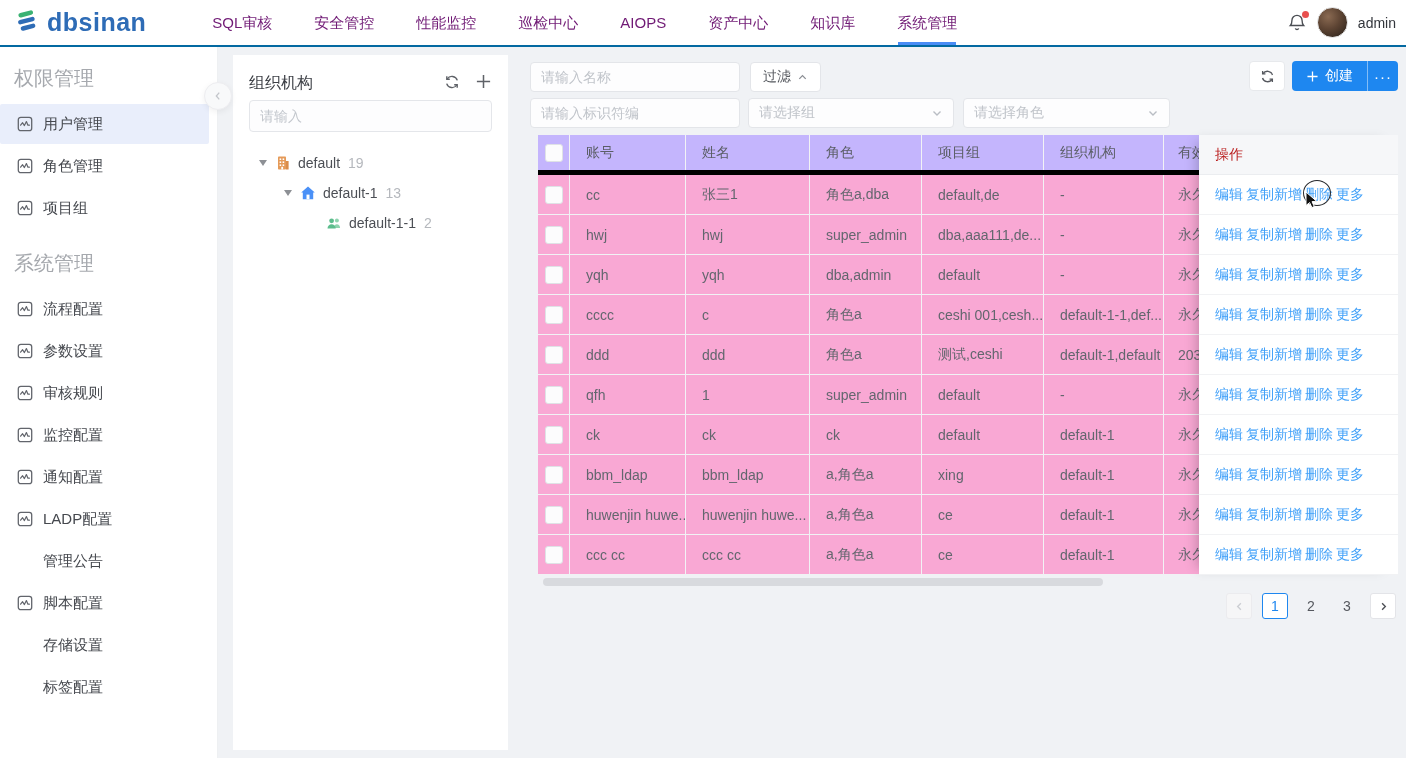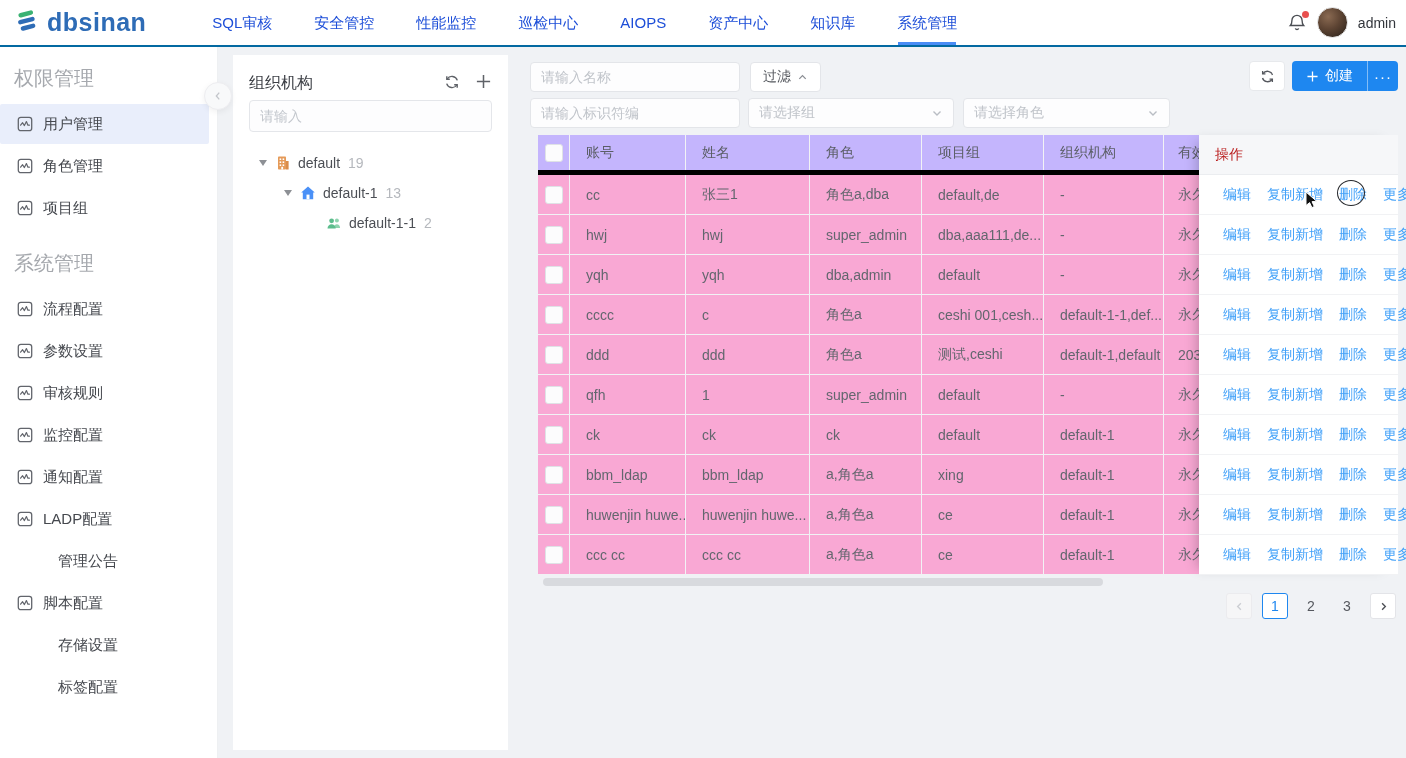--- a/index.html
+++ b/index.html
@@ -3,33 +3,33 @@
 <meta charset="utf-8">
 <style>
   html,body{margin:0;padding:0;}
   body{width:1406px;height:758px;position:relative;overflow:hidden;background:#f0f2f5;
        font-family:"Liberation Sans","DejaVu Sans",sans-serif;color:#54575e;-webkit-font-smoothing:antialiased;}
   
   .topbar{position:absolute;top:0;left:0;right:0;height:45px;background:#fff;border-bottom:2px solid #0369a1;display:flex;align-items:center;z-index:20;}
   .logo{display:flex;align-items:center;gap:7px;margin-left:14px;}
   .logo-text{font-size:25px;font-weight:700;color:#2e6cb6;letter-spacing:.5px;}
   .nav{display:flex;margin-left:66px;gap:42px;}
-  .nav-item{height:45px;line-height:45px;font-size:15px;color:#1d4ed8;cursor:pointer;position:relative;white-space:nowrap;}
+  .nav-item{height:45px;line-height:45px;font-size:15px;color:#701a75;cursor:pointer;position:relative;white-space:nowrap;}
   .nav-item.active::after{content:'';position:absolute;left:1px;right:1px;bottom:0;height:3px;background:#4a8cf5;}
   .top-right{margin-left:auto;display:flex;align-items:center;margin-right:10px;gap:10px;}
   .bell-wrap{position:relative;width:20px;height:20px;}
   .bell-dot{position:absolute;top:-2px;right:-2px;width:7px;height:7px;border-radius:50%;background:#e8504f;}
   .avatar{width:29px;height:29px;border-radius:50%;background:radial-gradient(circle at 35% 30%,#8a6a52 0%,#5d4433 45%,#271f18 100%);border:1px solid #ddd;}
   .admin-name{font-size:14px;color:#33363c;}
   
   .sidebar{position:absolute;top:45px;left:0;bottom:0;width:217px;background:#fff;border-right:1px solid #eef0f2;z-index:5;}
   .sec-title{padding:20px 0 10px 14px;font-size:20px;color:#a6a9ae;}
   .side-item{height:40px;margin:2px 8px 2px 0;display:flex;align-items:center;font-size:15px;color:#45484e;cursor:pointer;border-radius:2px;}
   .side-item .mi{width:16px;height:16px;margin-left:17px;margin-right:10px;display:inline-flex;}
-  .side-item.child{padding-left:43px;margin-left:15px;}
+  .side-item.child{padding-left:43px;}
   .side-item.active{background:#e9eefb;}
   .collapse-btn{position:absolute;left:204px;top:82px;width:26px;height:26px;border-radius:50%;background:#f8f9fa;border:1px solid #ededf0;box-shadow:0 2px 6px rgba(0,0,0,.06);display:flex;align-items:center;justify-content:center;z-index:30;cursor:pointer;}
   
   .org-panel{position:absolute;left:233px;top:55px;width:275px;height:695px;background:#fff;box-sizing:border-box;padding:18px 16px;z-index:4;}
   .org-head{display:flex;align-items:center;}
   .org-title{font-size:16px;color:#3c3f45;font-weight:500;}
   .org-head .tools{margin-left:auto;display:flex;align-items:center;gap:15px;}
   .org-input{margin-top:6px;height:32px;border:1px solid #e4e6ea;border-radius:4px;background:#fdfdfe;display:flex;align-items:center;box-sizing:border-box;width:100%;}
   .org-input input{border:0;outline:0;background:transparent;font-size:14px;padding:0 10px;width:100%;color:#555;font-family:inherit;}
   .org-input input::placeholder{color:#c3c7cd;}
@@ -56,21 +56,21 @@
   .tbl-inner{width:776px;}
   .trow{display:flex;height:40px;box-sizing:border-box;border-bottom:1px solid #f1f2f4;background:#f9a8d4;}
   .trow.head{background:#c4b5fd;border-bottom:5px solid #000000;}
   .tcell{display:flex;align-items:center;padding-left:16px;box-sizing:border-box;font-size:14px;color:#63666e;border-right:1px solid #f2f3f5;overflow:hidden;white-space:nowrap;}
   .trow.head .tcell{color:#5b5e66;}
   .c-cb{width:32px;justify-content:center;padding-left:0;}
   .c0{width:116px;}.c1{width:124px;}.c2{width:112px;}.c3{width:122px;}.c4{width:120px;}.c5{width:150px;border-right:0;padding-left:14px;}
   .cb{width:16px;height:16px;border:1px solid #dfe2e6;border-radius:3px;background:#fcfcfd;cursor:pointer;}
   .fixed-col{position:absolute;right:0;top:0;width:199px;height:440px;background:#fff;box-shadow:-9px 0 12px -7px rgba(0,0,0,.22);z-index:6;}
   .fx-head{height:40px;background:#f6f7f9;border-bottom:1px solid #ebedf0;display:flex;align-items:center;padding-left:16px;font-size:14px;color:#b91c1c;box-sizing:border-box;}
-  .fx-row{height:40px;border-bottom:1px solid #f1f2f4;display:flex;align-items:center;gap:16px;padding-left:24px;box-sizing:border-box;font-size:14px;}
+  .fx-row{height:40px;border-bottom:1px solid #f1f2f4;display:flex;align-items:center;gap:3px;padding-left:16px;box-sizing:border-box;font-size:14px;}
   .op-link{color:#40a0f9;cursor:pointer;white-space:nowrap;position:relative;}
   .op-link.ringed::after{content:'';position:absolute;left:-2px;top:-6px;width:26px;height:24px;border:1.6px solid #26282c;border-radius:50%;}
   
   .hscroll{position:absolute;left:8px;top:532px;width:860px;height:10px;}
   .hscroll .thumb{position:absolute;left:5px;top:1px;width:560px;height:8px;border-radius:4px;background:#d8dade;cursor:pointer;}
   .pager{position:absolute;top:548px;right:2px;display:flex;align-items:center;gap:10px;}
   .pg-btn{width:26px;height:26px;border-radius:3px;display:flex;align-items:center;justify-content:center;font-size:14px;cursor:pointer;box-sizing:border-box;}
   .pg-prev{background:#f6f6f7;border:1px solid #ebebee;}
   .pg-next{background:#fff;border:1px solid #e3e4e8;}
   .pg-num{color:#55585e;background:transparent;}

